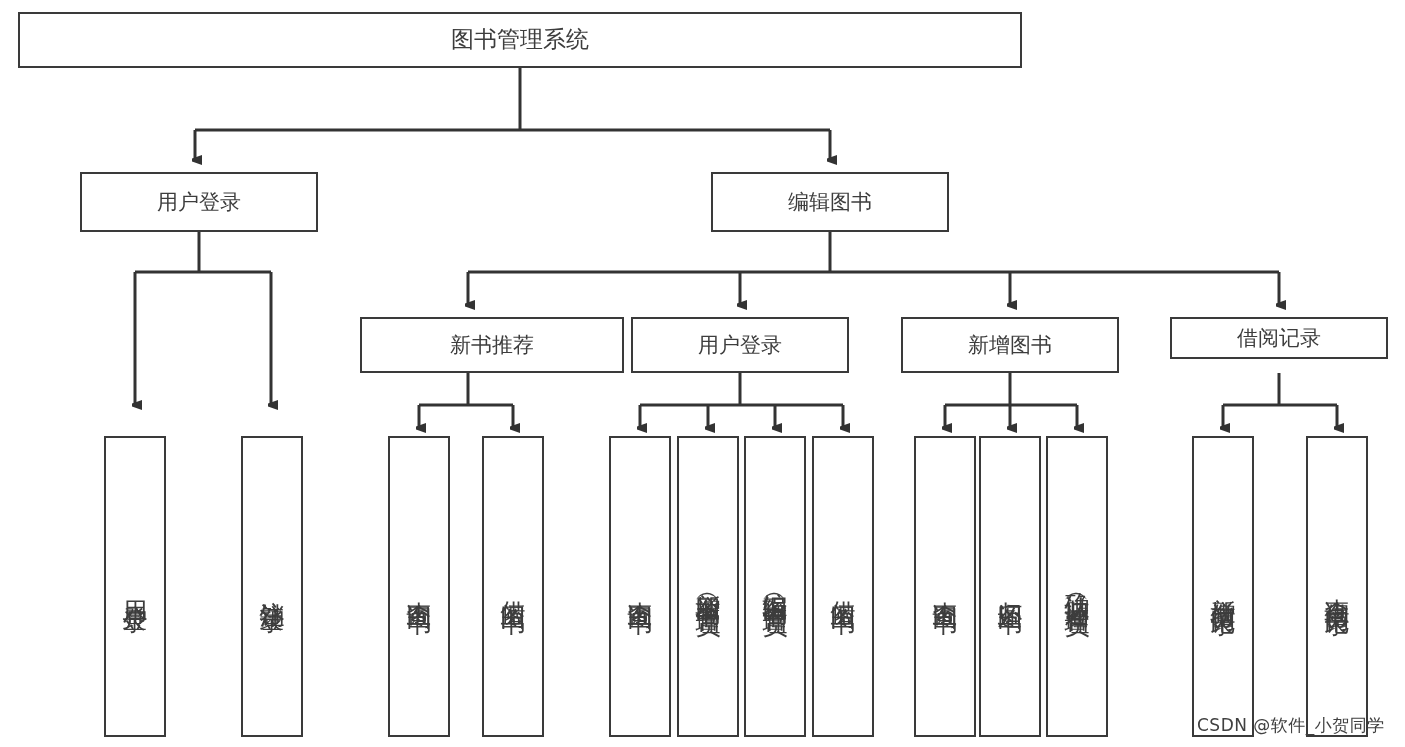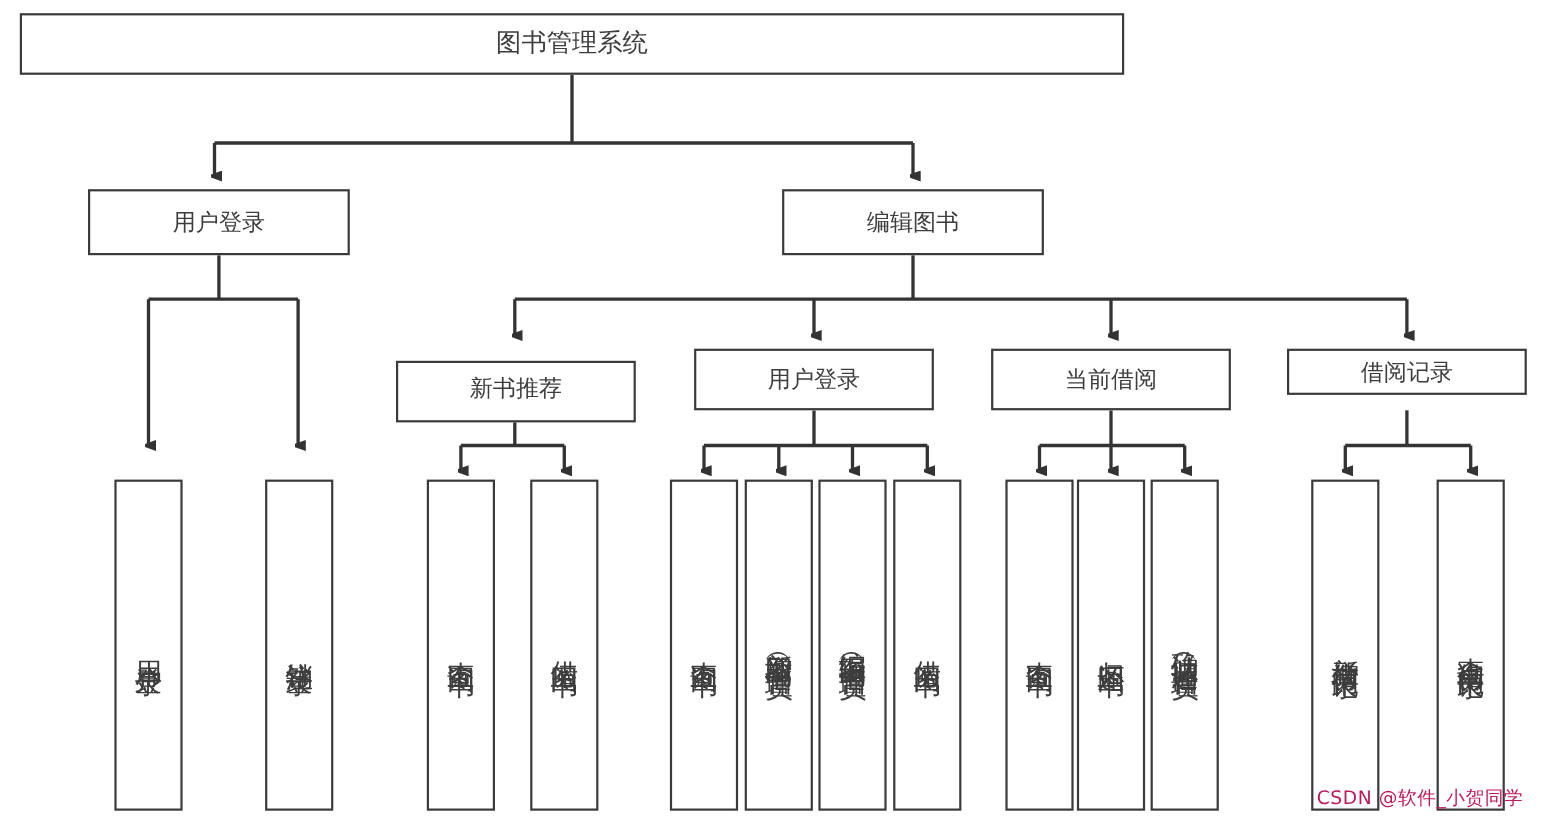--- a/index.html
+++ b/index.html
@@ -52,21 +52,21 @@
   .node.vert .label {
     writing-mode: vertical-rl;
     text-orientation: upright;
     font-size: 25px;
     letter-spacing: 3px;
     line-height: 1;
     white-space: nowrap;
   }
   .watermark {
     position: absolute;
-    color: #be185d;
+    color: #404040;
     font-size: 17px;
     letter-spacing: 0.5px;
     z-index: 3;
     white-space: nowrap;
     font-family: "DejaVu Sans", "Liberation Sans", sans-serif;
   }
 </style>
 </head>
 <body>
 
@@ -126,28 +126,28 @@
     <span class="label">图书管理系统</span>
   </div>
 
   <div class="node horiz" style="left:80px; top:172px; width:238px; height:60px;">
     <span class="label">用户登录</span>
   </div>
   <div class="node horiz" style="left:711px; top:172px; width:238px; height:60px;">
     <span class="label">编辑图书</span>
   </div>
 
-  <div class="node horiz" style="left:360px; top:328px; width:218px; height:56px;font-family:Liberation Mono, monospace;">
+  <div class="node horiz" style="left:360px; top:317px; width:264px; height:56px;">
     <span class="label">新书推荐</span>
   </div>
   <div class="node horiz" style="left:631px; top:317px; width:218px; height:56px;">
     <span class="label">用户登录</span>
   </div>
   <div class="node horiz" style="left:901px; top:317px; width:218px; height:56px;">
-    <span class="label">当前借阅</span>
+    <span class="label">新增图书</span>
   </div>
   <div class="node horiz" style="left:1170px; top:317px; width:218px; height:42px;">
     <span class="label">借阅记录</span>
   </div>
 
   <div class="node vert" style="left:104px; top:436px; width:62px; height:301px;">
     <span class="label">用户登录</span>
   </div>
   <div class="node vert" style="left:241px; top:436px; width:62px; height:301px;">
     <span class="label">注销登录</span>

